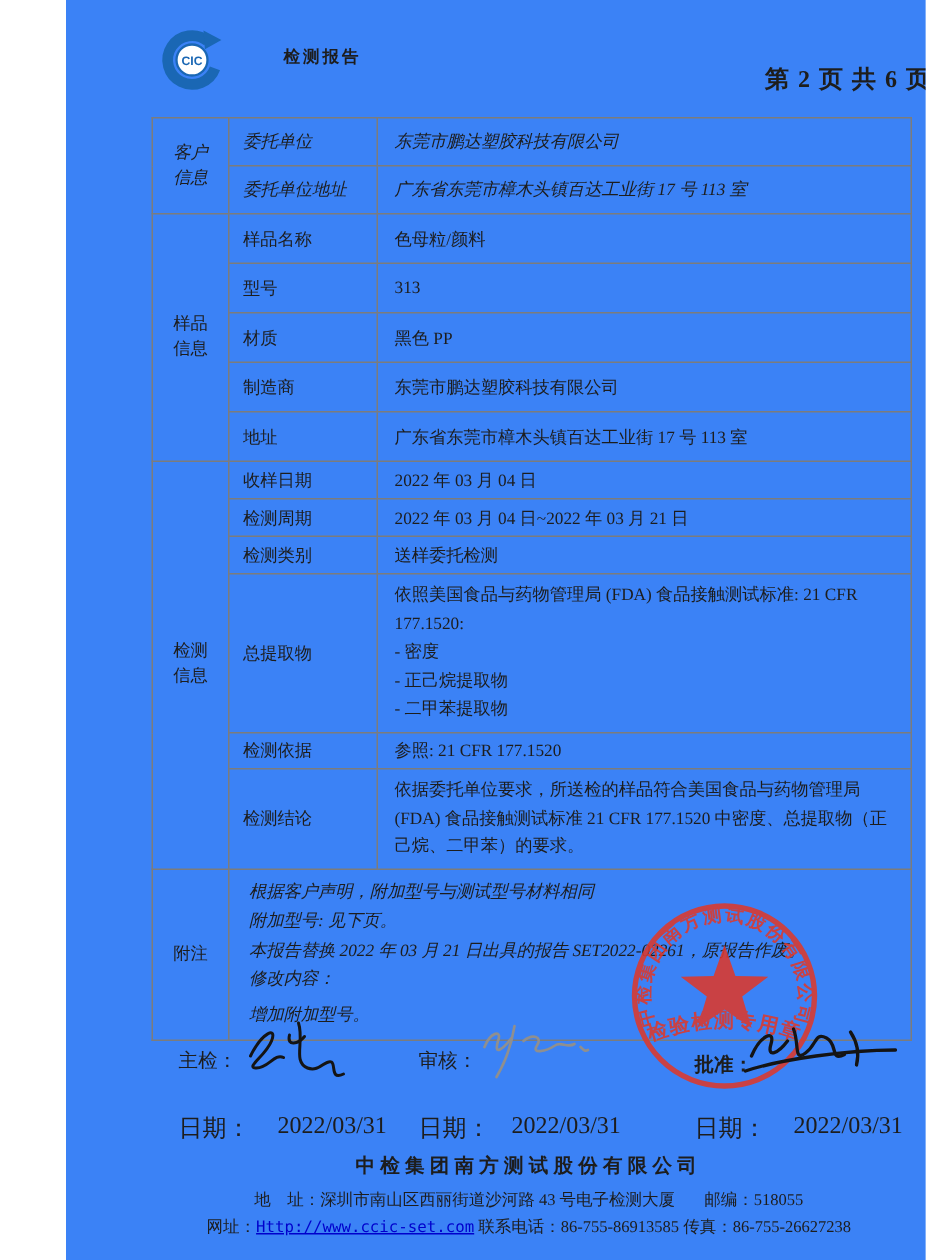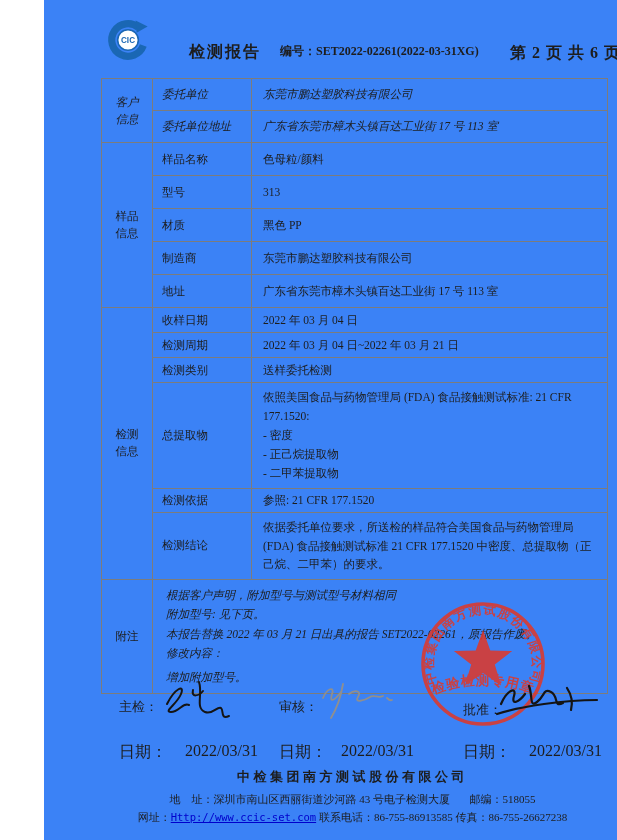--- a/index.html
+++ b/index.html
@@ -5,21 +5,21 @@
   * { margin:0; padding:0; box-sizing:border-box; }
   html,body { background:#ffffff; }
   .page {
     position:relative; width:617px; height:840px; background:#3b82f6;
     font-family:"Liberation Serif","DejaVu Serif",serif;
     color:#1d1d1d; overflow:hidden;margin-left:44px;
   }
   
   .hdr { position:absolute; top:16px; left:0; width:100%; height:52px; }
   .logo { position:absolute; left:62px; top:2px; }
-  .hdr-title { position:absolute; left:145px; top:26px; font-size:16px; font-weight:bold; letter-spacing:2px; }
+  .hdr-title { position:absolute; left:145px; top:14px; font-size:11px; font-weight:bold; letter-spacing:2px; }
   .hdr-no { position:absolute; left:236px; top:27px; font-size:12px; font-weight:bold; }
   .hdr-page { position:absolute; left:466px; top:27px; font-size:16px; font-weight:bold; letter-spacing:1px; }
   
   table.rep { position:absolute; left:57px; top:78px; width:506px; border-collapse:collapse; table-layout:fixed; }
   table.rep { border:1.6px solid #5d5d5d; }
   table.rep tbody { border:1.6px solid #5d5d5d; }
   table.rep th, table.rep td { border:1px solid #7c7c7c; font-weight:normal; font-size:11.5px; vertical-align:middle; }
   col.c1{width:51px;} col.c2{width:99px;} col.c3{width:356px;}
   th.sec { text-align:center; line-height:17px; padding:0 12px; font-size:11.5px; }
   td.fld { padding-left:9px; }
@@ -53,21 +53,20 @@
   <div class="hdr">
     <div class="logo">
       <svg width="44" height="44" viewBox="0 0 46 46">
         <path d="M33.9 9.9 A17 17 0 1 0 39 28.8" fill="none" stroke="#1a67b4" stroke-width="7.5"></path>
         <polygon points="31,2.5 43.5,9 32,15.5" fill="#1a67b4"></polygon>
         <circle cx="23" cy="23" r="10.8" fill="#ffffff" stroke="#1a67b4" stroke-width="1.6"></circle>
         <text x="23" y="26.5" text-anchor="middle" font-family="Liberation Sans, sans-serif" font-size="8.5" font-weight="bold" fill="#1a67b4">CIC</text>
       </svg>
     </div>
     <div class="hdr-title">检测报告</div>
-    <div class="hdr-no"><span>编号：</span><span>SET2022-02261(2022-03-31XG)</span></div>
     <div class="hdr-page">第 2 页 共 6 页</div>
   </div>
 
   <table class="rep">
     <colgroup>
         <col class="c1">
         <col class="c2">
         <col class="c3">
       </colgroup>
 
@@ -189,21 +188,21 @@
       <svg width="82" height="42" viewBox="0 0 82 42">
         <g fill="none" stroke="#8f8f8f" stroke-width="1.8" stroke-linecap="round">
           <path d="M8 18 C12 8 20 6 17 14 C14 24 20 20 26 12"></path>
           <path d="M28 4 C26 16 22 28 16 38"></path>
           <path d="M34 14 C40 9 47 11 43 17 C39 23 49 21 55 17 C59 14 63 19 68 16"></path>
           <path d="M72 18 C74 20 75 21 77 20"></path>
         </g>
       </svg>
     </span>
 
-    <span class="lbl" style="left:362px; top:33px;">批准：</span>
+    <span class="lbl" style="left:362px; top:33px;font-weight:bold;">批准：</span>
     <span class="sig" style="left:392px; top:8px;">
       <svg width="112" height="52" viewBox="0 0 112 52">
         <g fill="none" stroke="#141414" stroke-width="2.2" stroke-linecap="round">
           <path d="M8 28 C14 14 24 10 21 20 C18 30 26 26 32 18"></path>
           <path d="M36 10 C40 20 36 32 44 26 C52 20 50 12 58 16 C66 20 60 32 70 27"></path>
           <path d="M74 12 C78 18 80 26 78 34"></path>
           <path d="M4 38 C28 30 72 24 104 24"></path>
         </g>
       </svg>
     </span>

